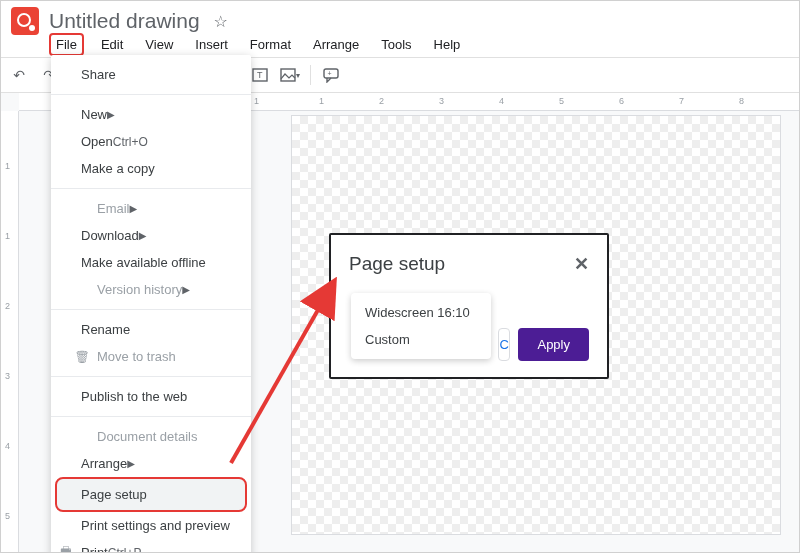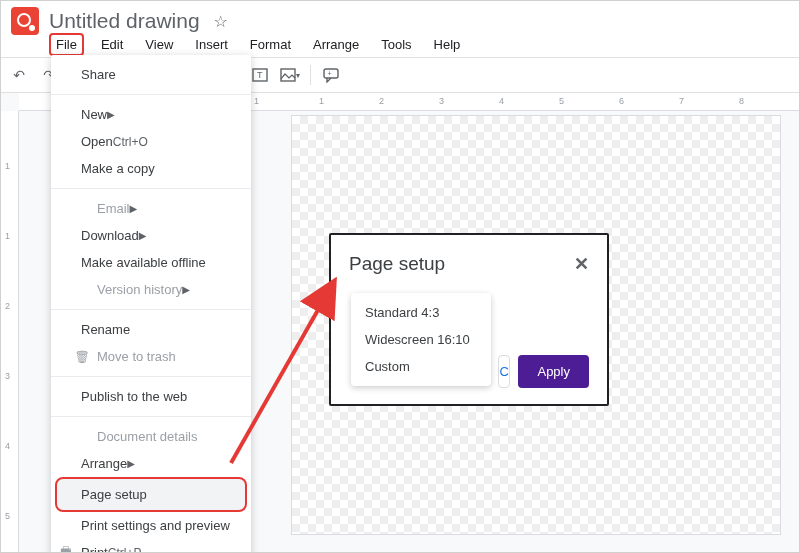--- a/index.html
+++ b/index.html
@@ -372,21 +372,20 @@
       <span class="shortcut">Ctrl+P</span>
   </div>
 </div>
 
 <div class="dialog">
   <div class="title-row">
     <div class="dlg-title">Page setup</div>
     <div class="close">✕</div>
   </div>
   <div class="option-list">
-    <div class="opt">Standard 4:3</div>
     <div class="opt">Widescreen 16:10</div>
     <div class="opt">Custom</div>
   </div>
   <div class="button-row">
     <div class="btn secondary partial" style="text-align:right;">Cancel</div>
     <div class="btn primary">Apply</div>
   </div>
 </div>
 
 <svg class="arrow-svg" viewBox="0 0 115 190">

